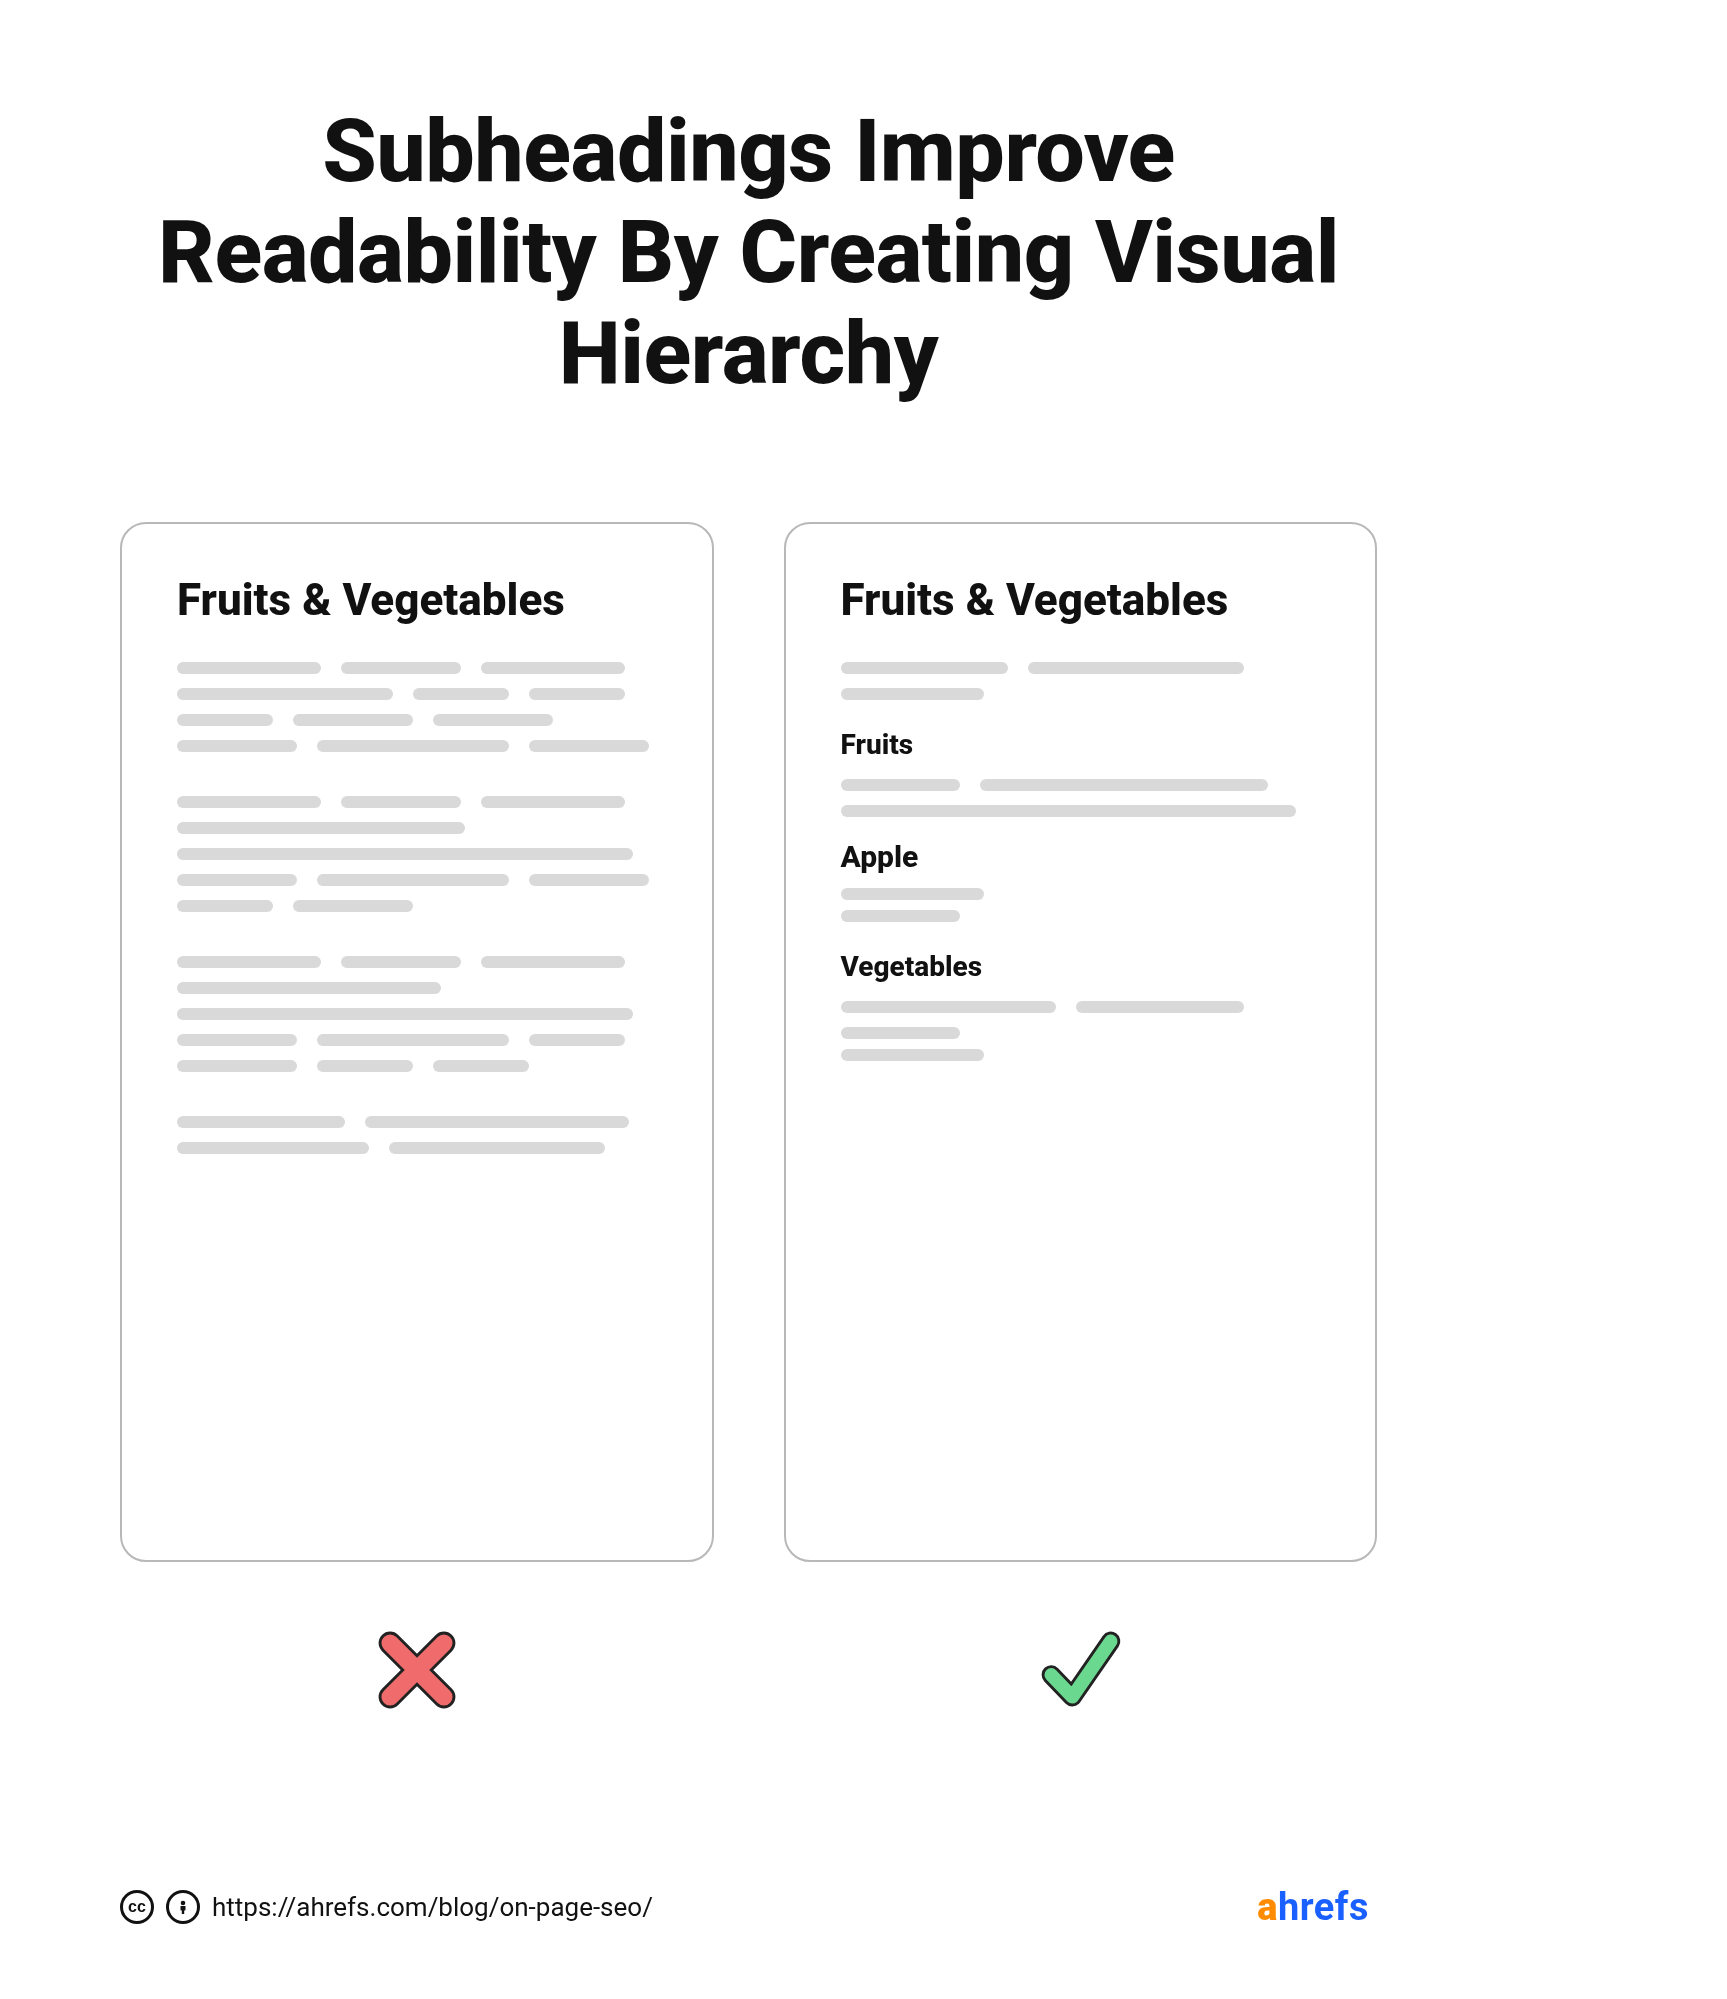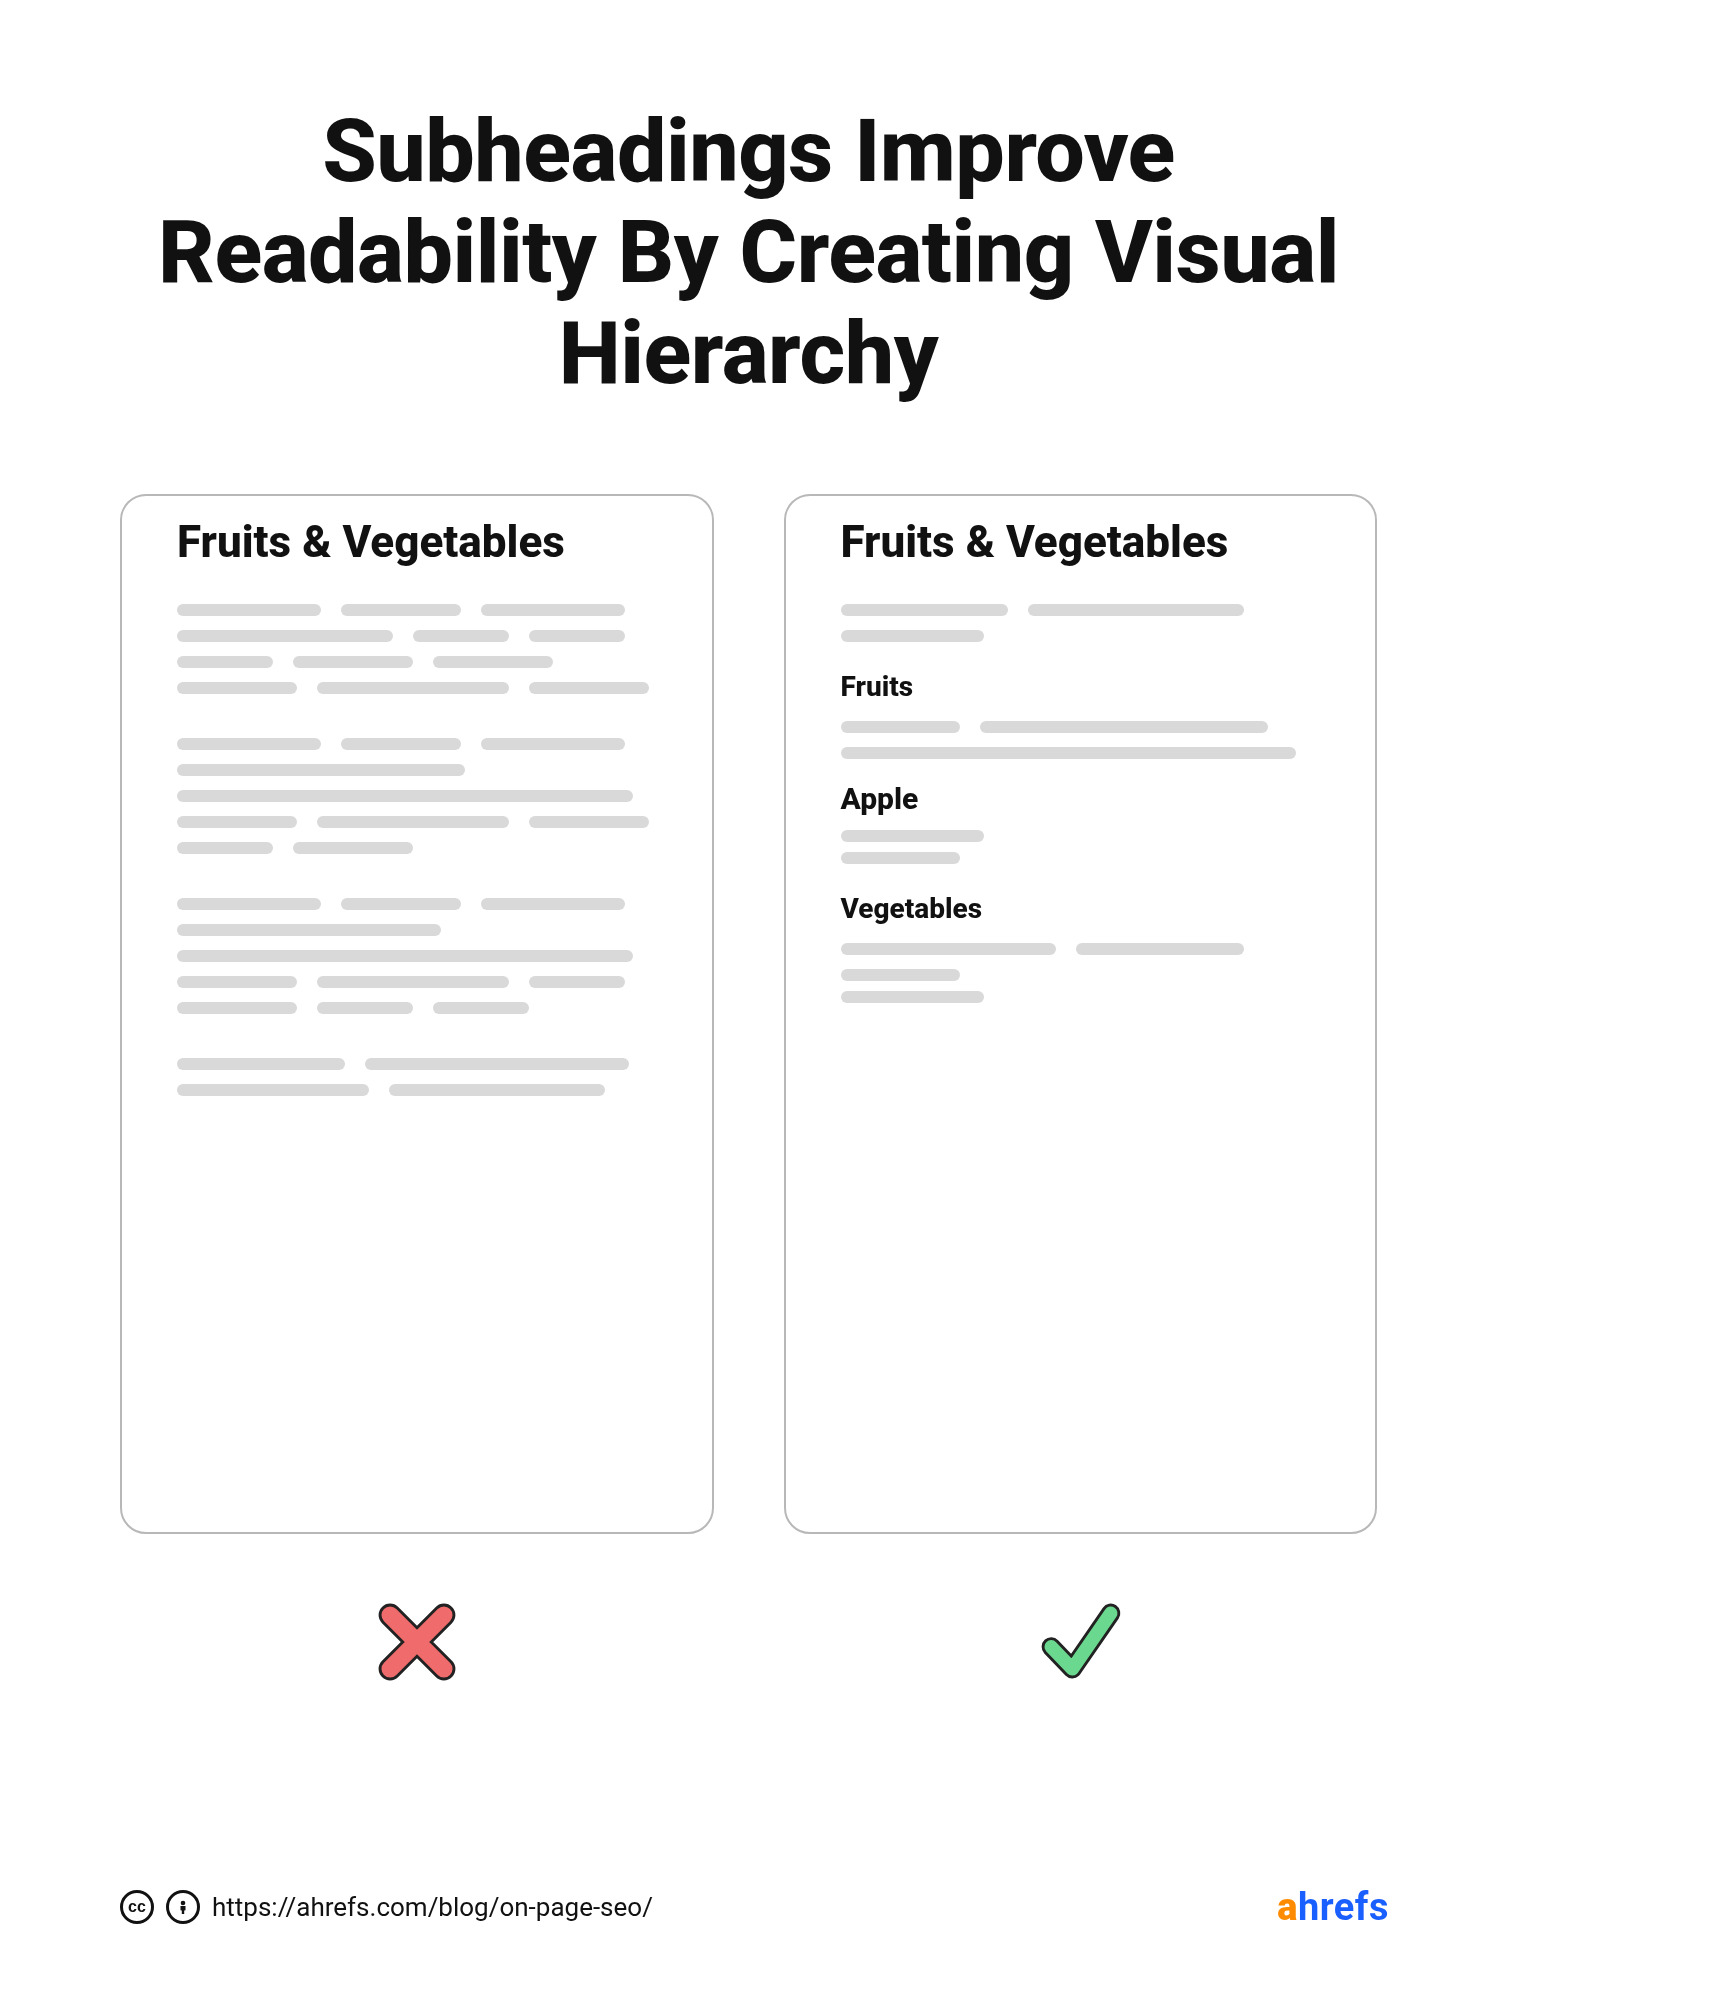--- a/index.html
+++ b/index.html
@@ -36,44 +36,45 @@
 
   .columns{
     display:flex;
     gap:70px;
     justify-content:center;
   }
   .col{flex:1;max-width:720px;}
   .card{
     border:2px solid var(--border);
     border-radius:26px;
-    padding:20px 55px 60px;
+    padding:50px 55px 60px;
     min-height:1040px;
     background:#fff;
+    margin-top:28px;
   }
   .h1{font-size:44px;font-weight:800;margin:0 0 36px;}
   .h2{font-size:28px;font-weight:800;margin:28px 0 18px;}
   .h3{font-size:30px;font-weight:800;margin:22px 0 14px;}
 
   .para{display:flex;flex-wrap:wrap;gap:14px 20px;margin-bottom:44px;}
   .para:last-child{margin-bottom:0;}
   .ph{height:12px;border-radius:6px;background:var(--placeholder);} .w20{width:20%} .w25{width:25%}
   .w30{width:30%} .w35{width:35%} .w40{width:40%} .w45{width:45%} .w55{width:55%} .w60{width:60%}
   .w95{width:95%}
 
   .verdict{
     text-align:center;
     margin-top:60px;
   }
   .verdict svg{display:block;margin:0 auto 30px;}
   .verdict-label{font-size:34px;font-weight:500;}
 
   .footer{
     position:absolute;
-    left:120px;right:108px;bottom:70px;
+    left:120px;right:128px;bottom:70px;
     display:flex;align-items:center;justify-content:space-between;
     font-size:26px;
   }
   .cc-group{display:flex;align-items:center;gap:12px;}
   .cc-icon{
     width:34px;height:34px;border:3px solid var(--ink);border-radius:50%;
     display:inline-flex;align-items:center;justify-content:center;
     font-weight:800;font-size:16px;font-family:Arial,sans-serif;
   }
   .brand .a{color:var(--brand-orange);font-weight:900;}

